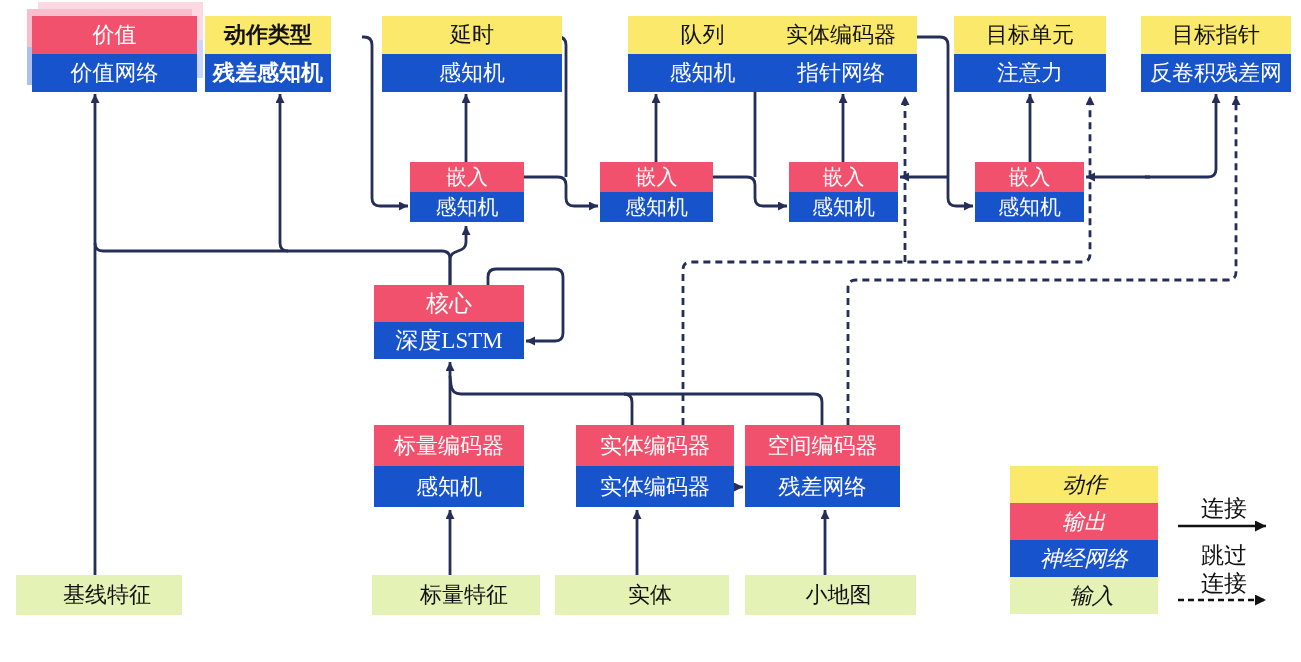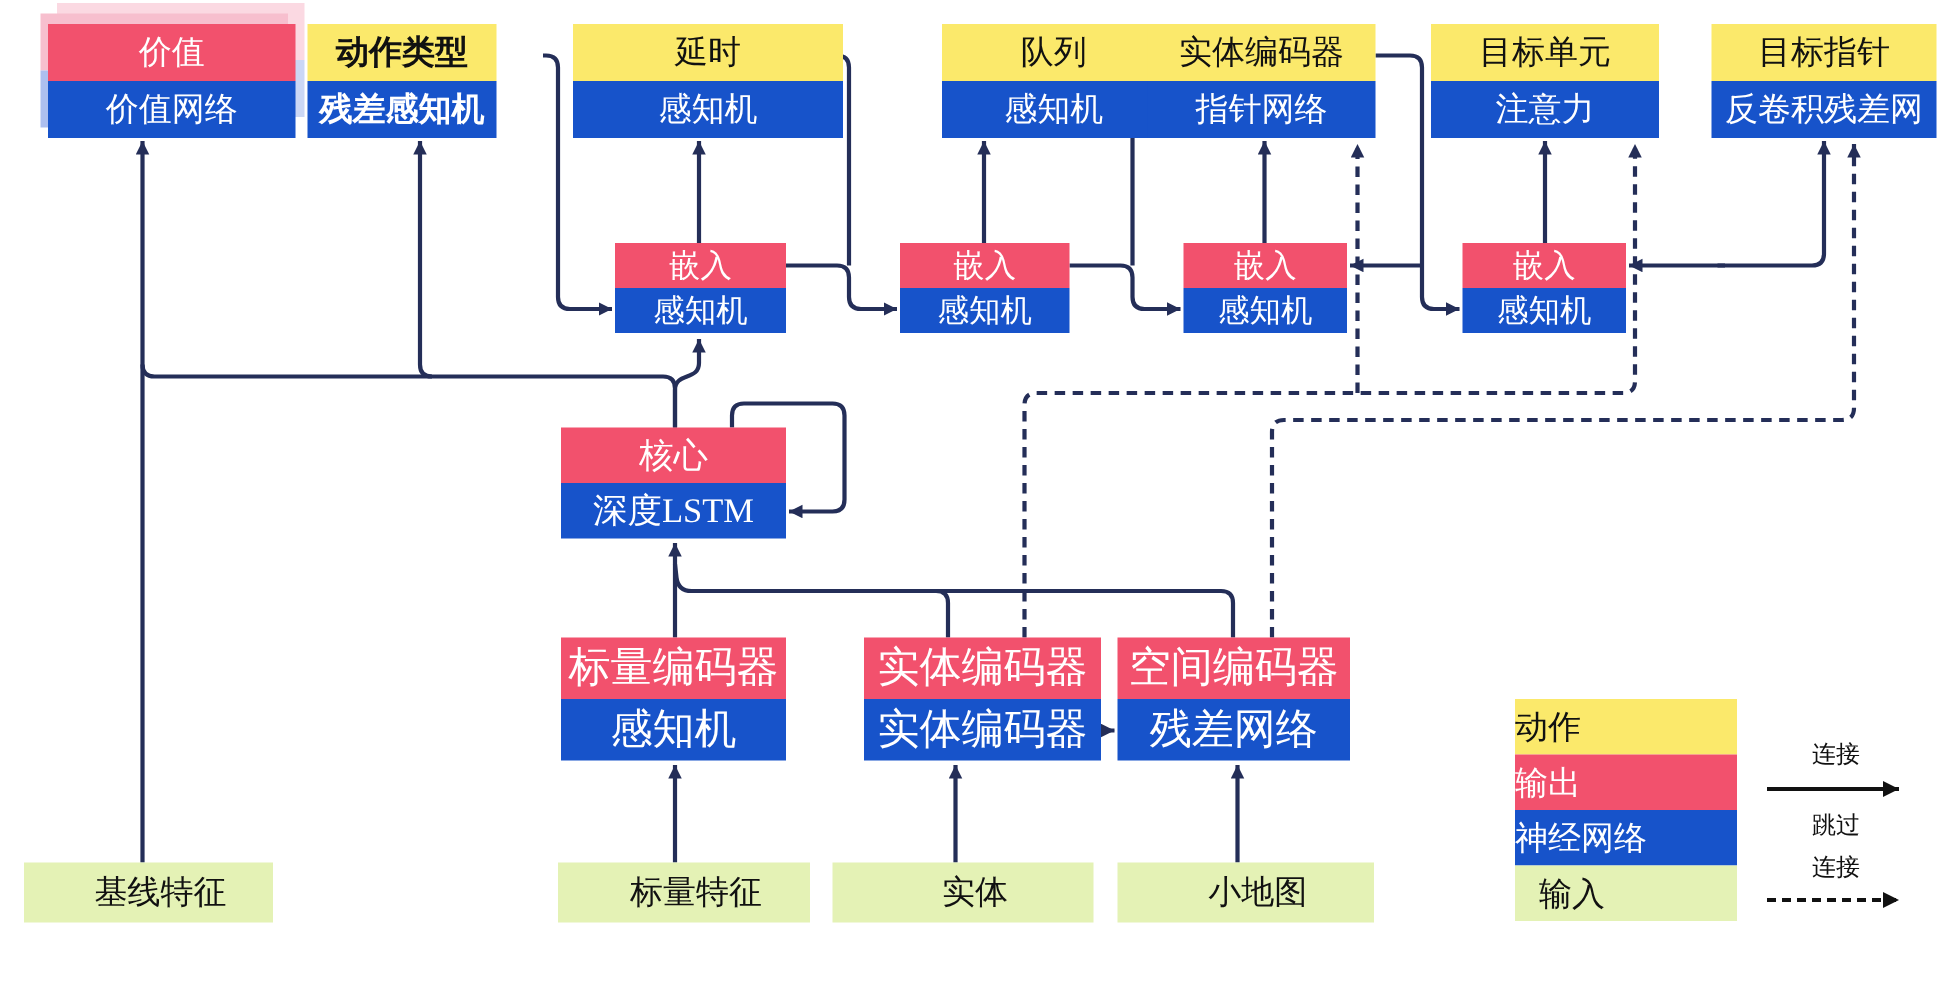--- a/index.html
+++ b/index.html
@@ -21,27 +21,27 @@
   .lgd{fill:none;stroke:var(--legend-arrow);stroke-width:2.6;stroke-dasharray:6 4;}
   .node{position:absolute;z-index:2;text-align:center;}
   .half{display:block;overflow:hidden;white-space:nowrap;}
   .pinkbg{background:var(--pink);color:#ffffff;}
   .bluebg{background:var(--blue);color:#ffffff;}
   .yellowbg{background:var(--yellow);color:#111111;}
   .greenbg{background:var(--green);color:#111111;padding-left:16px;}
   .row-top .half{height:38px;line-height:38px;font-size:22px;}
   .row-emb .half{height:30px;line-height:30px;font-size:21px;}
   .row-core .half{height:37px;line-height:37px;font-size:23px;}
-  .row-enc .half{height:41px;line-height:41px;font-size:28px;}
+  .row-enc .half{height:41px;line-height:41px;font-size:22px;}
   .input-box{position:absolute;z-index:2;text-align:center;height:40px;line-height:40px;font-size:22px;}
   .shadow{position:absolute;z-index:0;}
   .shadow .half{height:38px;}
-  .legend-swatch{position:absolute;z-index:2;}
+  .legend-swatch{position:absolute;z-index:2;text-align:center;font-style:italic;}
   .legend-swatch .half{height:37px;line-height:37px;font-size:22px;}
-  .legend-label{position:absolute;z-index:2;font-size:16px;color:#111;text-align:center;white-space:nowrap;}
+  .legend-label{position:absolute;z-index:2;font-size:23px;color:#111;text-align:center;white-space:nowrap;}
 </style>
 </head>
 <body>
 
 <div id="stage">
 
   <div class="shadow" style="left:38px;top:2px;width:165px;">
     <span class="half" style="background:var(--shadow-pink-2);"></span>
     <span class="half" style="background:var(--shadow-blue-2);"></span>
   </div>

